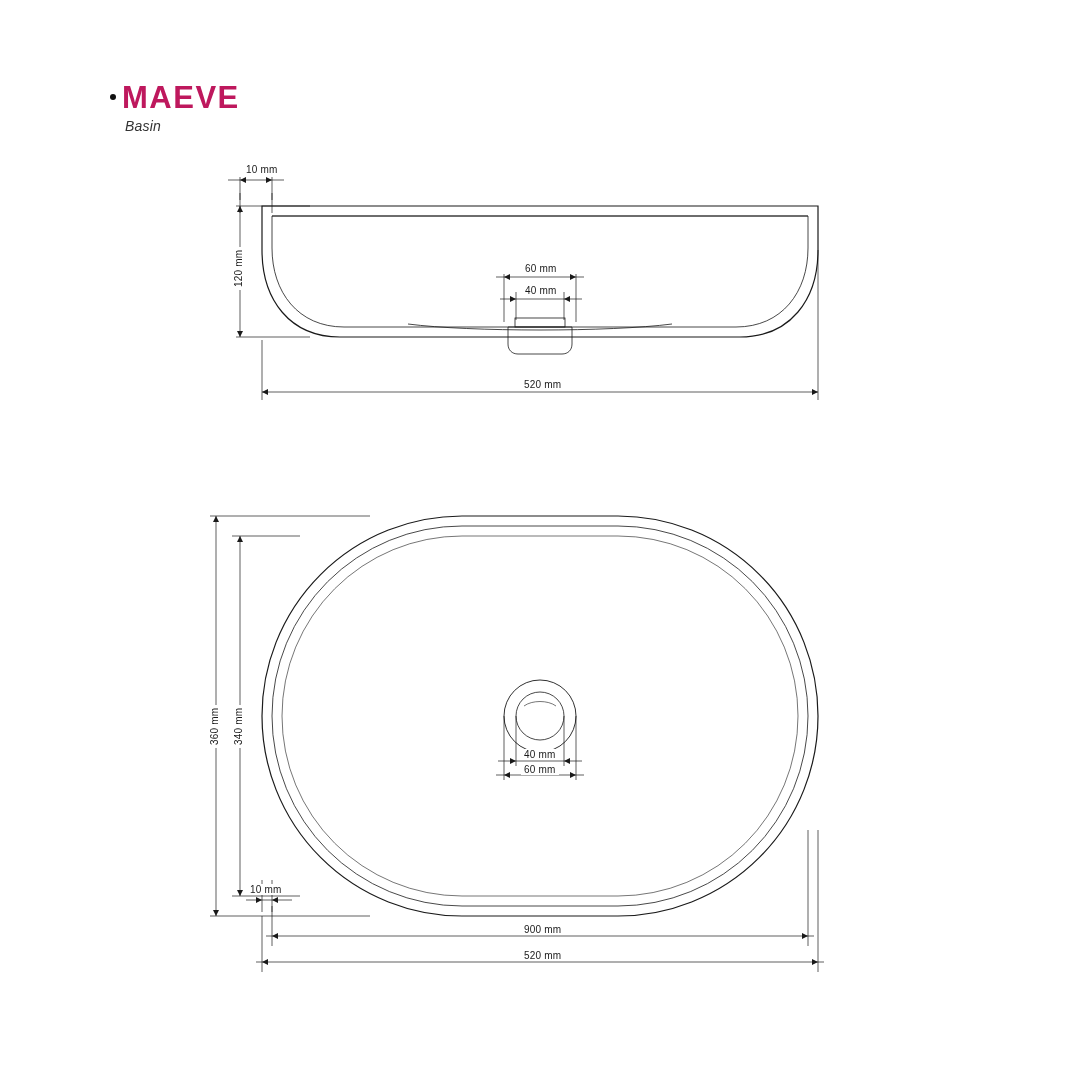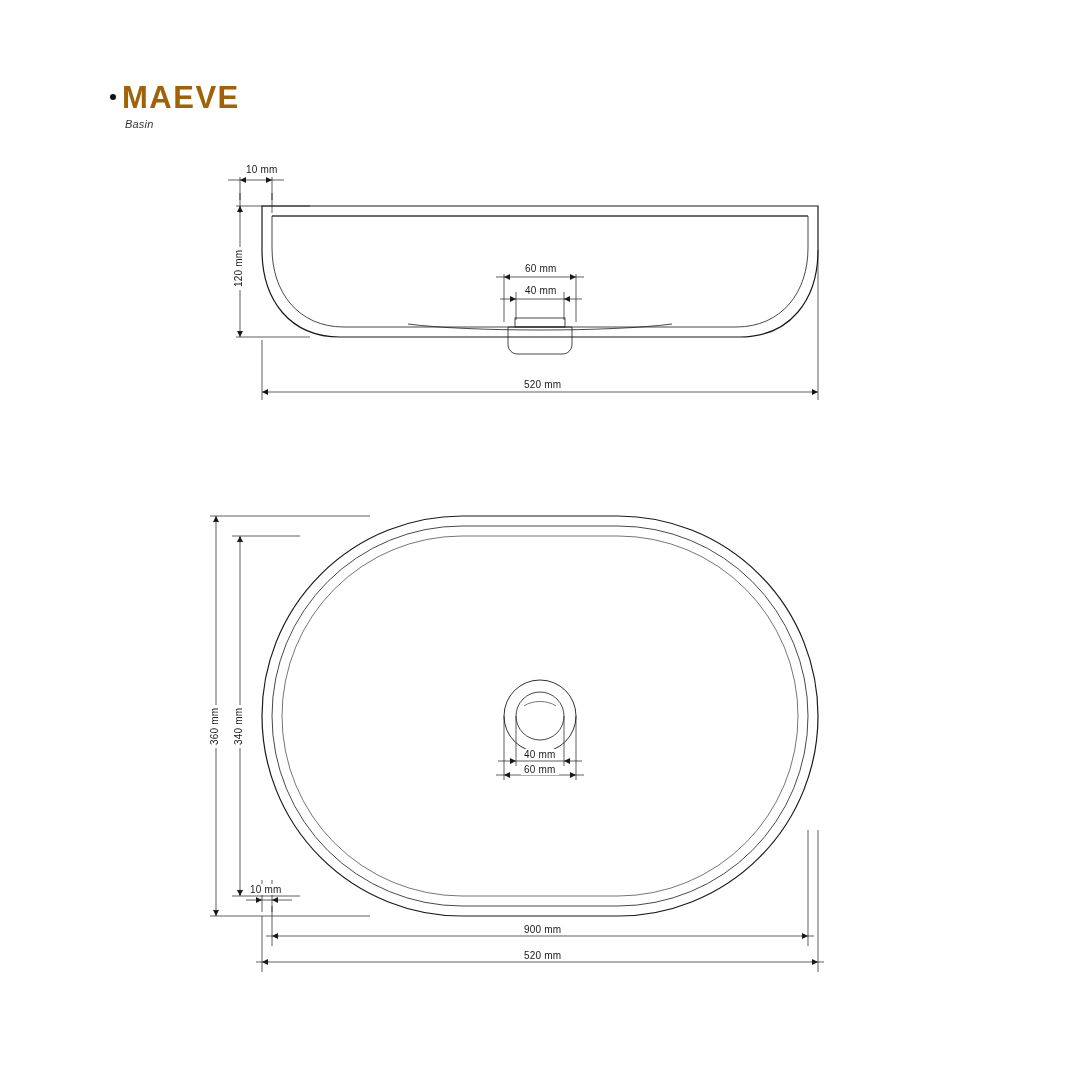--- a/index.html
+++ b/index.html
@@ -33,24 +33,24 @@
     border-radius: 50%;
     background: #111111;
     display: block;
     margin-bottom: 2px;
   }
   #brand-title {
     font-size: 31px;
     font-weight: 700;
     letter-spacing: 1.5px;
     line-height: 1;
-    color: #a16207;
+    color: #be185d;
   }
   #brand-subtitle {
-    font-size: 11px;
+    font-size: 14px;
     font-style: italic;
     font-weight: 400;
     color: #333333;
     margin-top: 5px;
     margin-left: 15px;
     letter-spacing: 0.2px;
   }
 
   
   #drawing {

